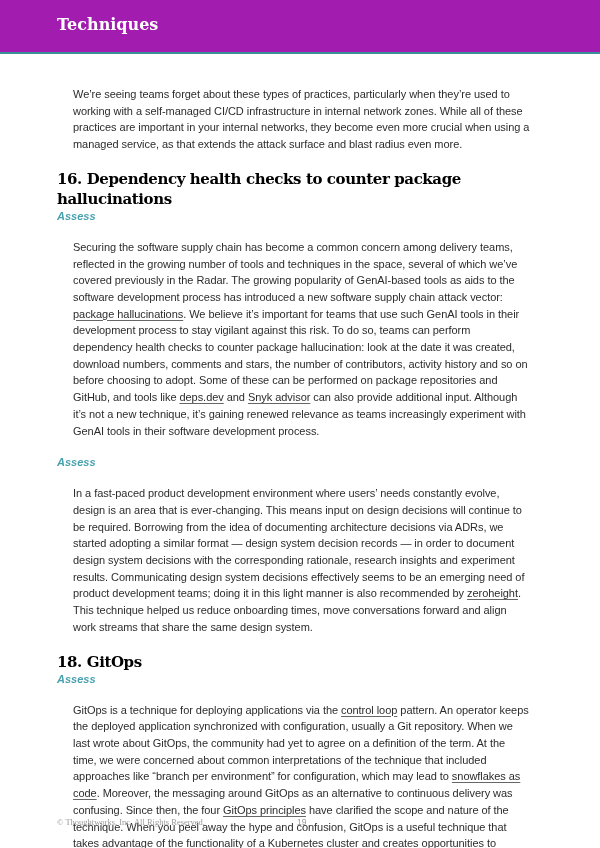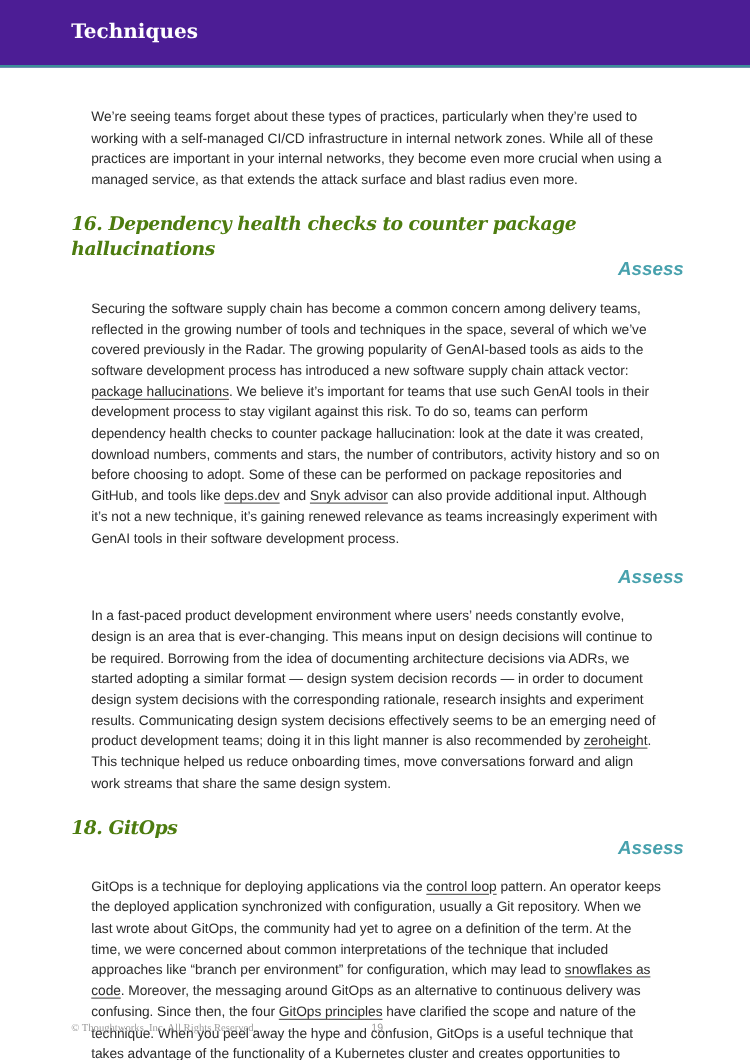--- a/index.html
+++ b/index.html
@@ -2,38 +2,38 @@
 <html><head>
   <meta charset="utf-8">
   <style>
     html, body { margin: 0; padding: 0; }
     body {
       width: 600px; height: 848px; background: #ffffff; position: relative; overflow: hidden;
       font-family: "Liberation Sans", sans-serif; color: #2a2a2a;
     }
     .header {
       position: absolute; left: 0; top: 0; width: 600px; height: 52px;
-      background: #4c1d95; border-bottom: 2px solid #3c8e99;
+      background: #a21caf; border-bottom: 2px solid #3c8e99;
     }
     .header-title {
       position: absolute; left: 57px; top: 15px;
       font-family: "DejaVu Serif", serif; font-weight: bold; font-size: 16px; color: #ffffff;
     }
     .content { position: absolute; left: 57px; top: 70px; width: 490px; }
     p.body {
       margin: 16px; font-size: 11px; line-height: 16.7px; color: #2c2c2c; letter-spacing: -0.05px;
     }
     .intro { margin-bottom: 18px; }
     h2.section-title {
       margin: 0; font-family: "DejaVu Serif", serif; font-weight: bold; font-size: 15px;
-      color: #4d7c0f; letter-spacing: -0.4px; line-height: 20px; font-style: italic;
+      color: #000000; letter-spacing: -0.4px; line-height: 20px;
     }
     .ring {
-      font-size: 15px; font-weight: bold; font-style: italic; color: #47a1ad;
-      line-height: 14px; margin-bottom: 6px; text-align: right;
+      font-size: 11px; font-weight: bold; font-style: italic; color: #47a1ad;
+      line-height: 14px; margin-bottom: 6px;
     }
     .section { margin-bottom: 15px; }
     a.link { color: #2c2c2c; text-decoration: underline; text-underline-offset: 2px; text-decoration-color: #666; }
     .footer {
       position: absolute; left: 57px; top: 817px; font-size: 8.5px; color: #9a9a9a; width: 260px; font-family: Liberation Serif, serif;
     }
     .page-num { position: absolute; left: 297px; top: 817px; font-size: 8.5px; color: #9a9a9a; }
   </style>
 </head>
 <body>

